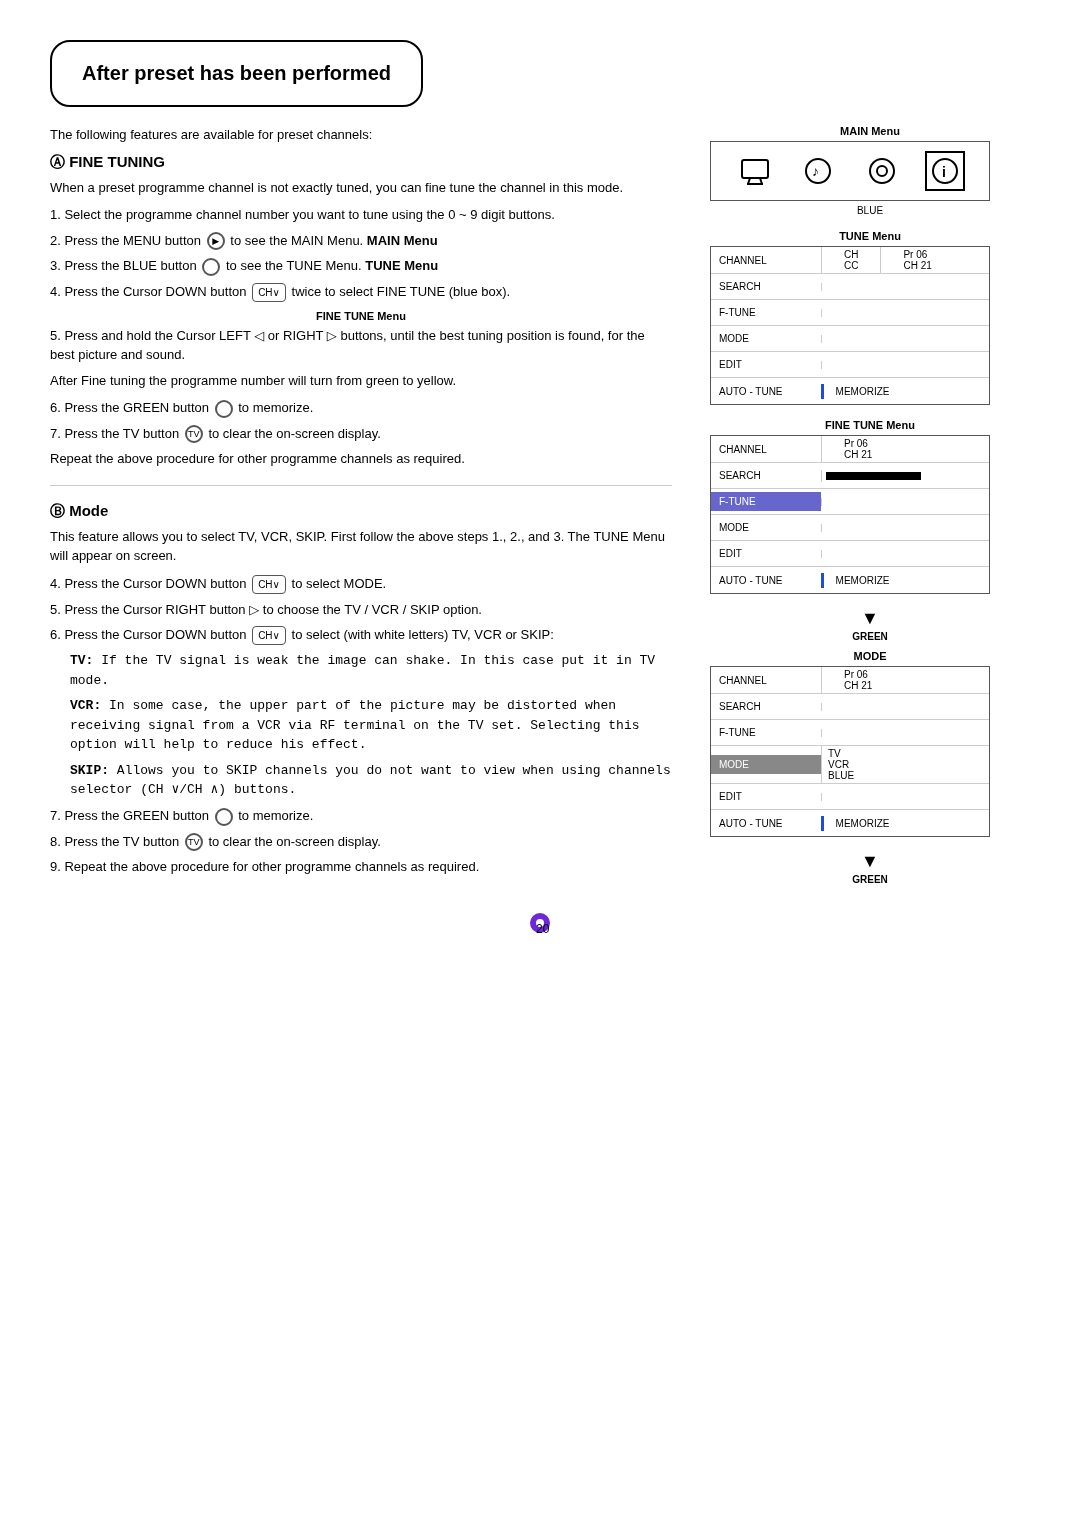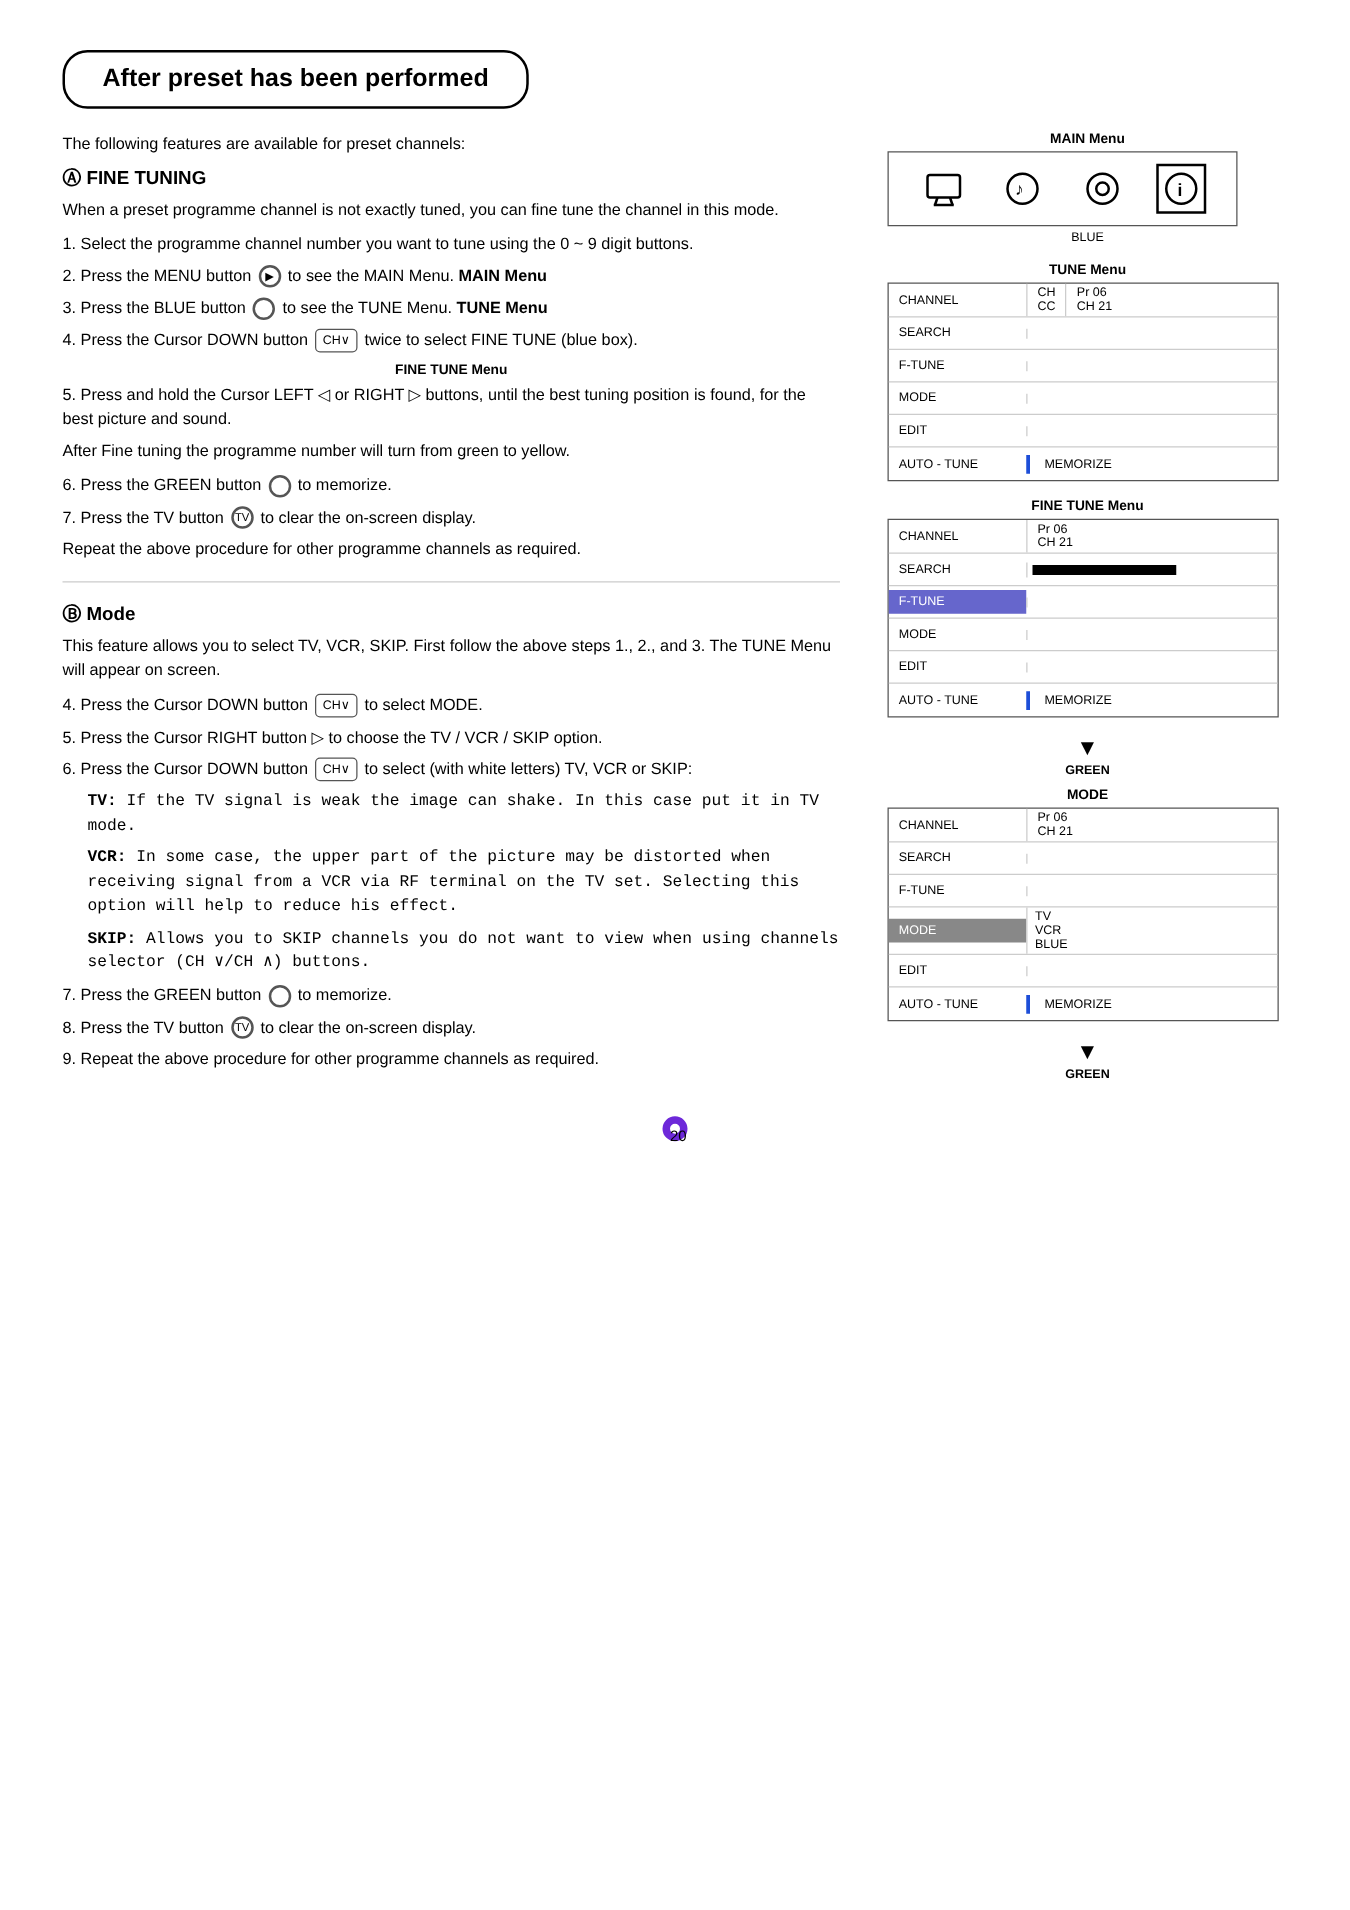--- a/index.html
+++ b/index.html
@@ -8,21 +8,21 @@
       font-family: Arial, Helvetica, sans-serif;
       font-size: 13px;
       color: #000;
       width: 1080px;
       min-height: 1528px;
       padding: 40px 50px;
     }
     .page-title {
       border: 2px solid #000;
       border-radius: 20px;
-      padding: 10px 30px;
+      padding: 20px 30px;
       font-size: 20px;
       font-weight: bold;
       display: inline-block;
       margin-bottom: 18px;
     }
     .main-layout {
       display: flex;
       gap: 38px;
     }
     .left-col {
@@ -64,21 +64,21 @@
       align-items: center;
       justify-content: center;
       font-size: 22px;
     }
     .menu-icon.active {
       border: 2px solid #000;
     }
     
     .tune-menu-box {
       border: 1px solid #555;
-      width: 313px;
+      width: 280px;
       margin-bottom: 14px;
     }
     .tune-row {
       display: flex;
       border-bottom: 1px solid #ccc;
       min-height: 26px;
       align-items: center;
     }
     .tune-row:last-child { border-bottom: none; }
     .tune-label {
@@ -92,21 +92,21 @@
       padding: 4px 6px;
       flex: 1;
       border-left: 1px solid #ccc;
     }
     .ch-block {
       display: flex;
       flex-direction: column;
       align-items: flex-start;
       font-size: 10px;
       border-left: 1px solid #ccc;
-      padding: 2px 8px;
+      padding: 2px 22px;
     }
     .memorize-block {
       border-left: 3px solid #1d4ed8;
       padding: 2px 8px;
       font-size: 10px;
       min-width: 80px;
       text-align: center;
     }
     .arrow-down {
       text-align: center;

